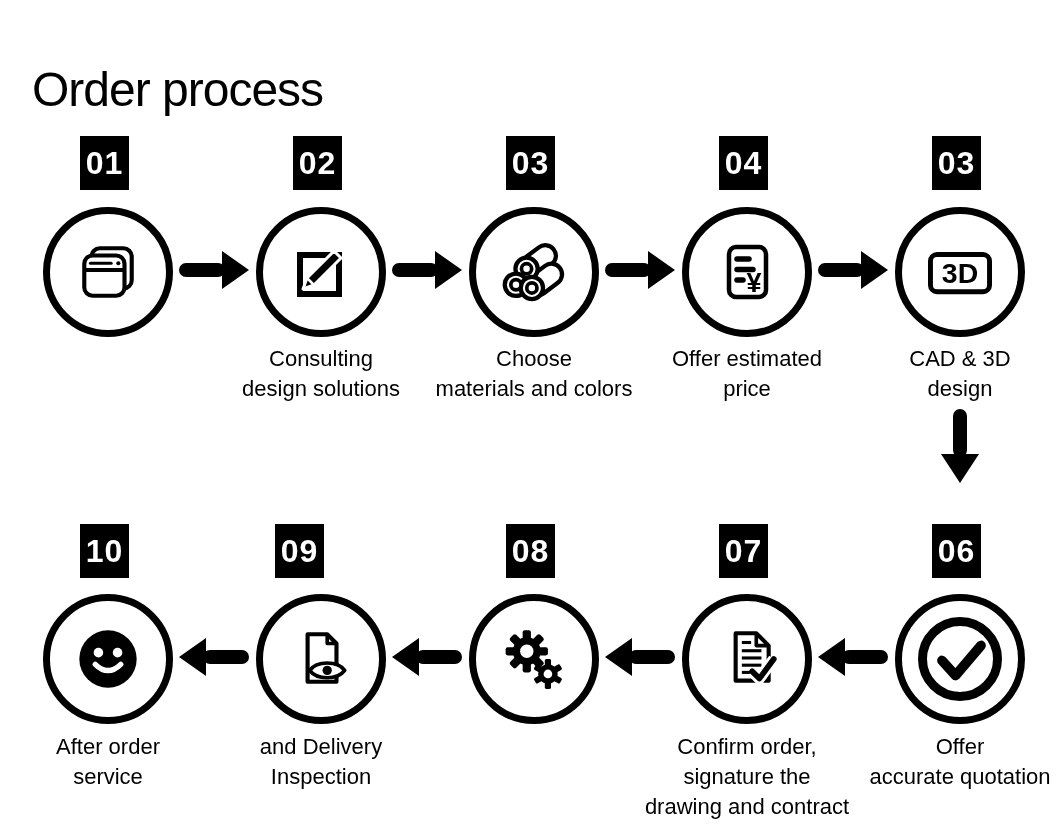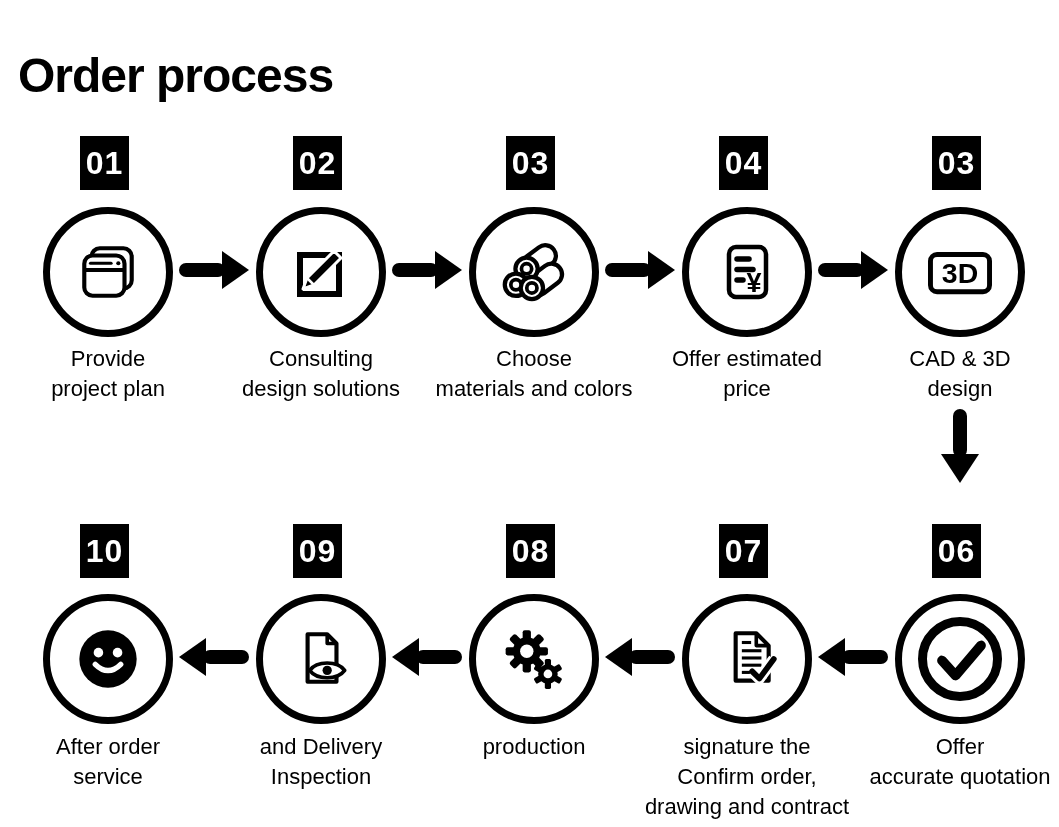--- a/index.html
+++ b/index.html
@@ -1,22 +1,22 @@
 <!DOCTYPE html>
 <html><head>
 <meta charset="utf-8">
 <style>
   html,body{margin:0;padding:0;background:#ffffff;}
   .canvas{
     position:relative;width:1059px;height:827px;background:#ffffff;
     font-family:"Liberation Sans",sans-serif;color:#000;overflow:hidden;
   }
   .title{
-    position:absolute;left:18px;top:48px;margin:0;
-    font-size:48px;font-weight:bold;letter-spacing:-1px;color:#000;
+    position:absolute;left:18px;top:48px;margin:14px;
+    font-size:48px;font-weight:normal;letter-spacing:-1px;color:#000;
   }
   .badge{
     position:absolute;width:49px;height:54px;background:#000;color:#fff;
     display:flex;align-items:center;justify-content:center;
     font-size:32px;font-weight:bold;letter-spacing:1px;
   }
   .circle{
     position:absolute;width:116px;height:116px;border:7px solid #000;
     border-radius:50%;background:#fff;
     display:flex;align-items:center;justify-content:center;
@@ -39,24 +39,20 @@
   <div class="circle" style="left:43px;top:207px">
     <svg width="66" height="66" viewBox="0 0 64 64">
       <g stroke="#000" stroke-width="4" fill="none" stroke-linejoin="round">
         <rect x="16" y="9" width="39" height="39" rx="8"></rect>
         <rect x="9" y="16" width="39" height="39" rx="8" fill="#fff"></rect>
         <line x1="9" y1="30" x2="48" y2="30"></line>
         <line x1="15" y1="23.5" x2="35" y2="23.5" stroke-width="3" stroke-linecap="round"></line>
         <circle cx="42" cy="23.5" r="2" fill="#000" stroke="none"></circle>
       </g>
     </svg>
-  </div>
-  <div class="label" style="left:0px;top:344px">
-    <div>Provide</div>
-    <div>project plan</div>
   </div>
 
   <div class="badge" style="left:293px;top:136px">02</div>
   <div class="circle" style="left:256px;top:207px">
     <svg width="64" height="64" viewBox="0 0 64 64">
       <rect x="11" y="15" width="39" height="39" fill="none" stroke="#000" stroke-width="6"></rect>
       <path d="M14 49 L18 38 L45 11 L52 18 L25 45 Z" fill="#000" stroke="#fff" stroke-width="3" stroke-linejoin="round"></path>
       <line x1="18" y1="38" x2="25" y2="45" stroke="#fff" stroke-width="2.5"></line>
     </svg>
   </div>
@@ -153,21 +149,21 @@
       <circle cx="23" cy="26" r="4.5" fill="#fff"></circle>
       <circle cx="41" cy="26" r="4.5" fill="#fff"></circle>
       <path d="M20 37 Q32 49 44 37" stroke="#fff" stroke-width="5" fill="none" stroke-linecap="round"></path>
     </svg>
   </div>
   <div class="label" style="left:0px;top:732px">
     <div>After order</div>
     <div>service</div>
   </div>
 
-  <div class="badge" style="left:293px;top:524px">09</div>
+  <div class="badge" style="left:275px;top:524px">09</div>
   <div class="circle" style="left:256px;top:594px">
     <svg width="66" height="66" viewBox="0 0 64 64">
       <path d="M19 8 H38 L47 17 V54 H19 Z" fill="#fff" stroke="#000" stroke-width="4" stroke-linejoin="round"></path>
       <path d="M38 8 V17 H47" fill="none" stroke="#000" stroke-width="3.5" stroke-linejoin="round"></path>
       <path d="M21 43 C28 33.5 48 33.5 55 43 C48 52.5 28 52.5 21 43 Z" fill="#fff" stroke="#000" stroke-width="3.5" stroke-linejoin="round"></path>
       <circle cx="38" cy="43" r="4.5" fill="#000"></circle>
     </svg>
   </div>
   <div class="label" style="left:213px;top:732px">
     <div>and Delivery</div>
@@ -186,42 +182,41 @@
         <circle cx="25" cy="24.5" r="6.5" fill="#fff"></circle>
         <rect x="42.5" y="32" width="6" height="29" rx="1.5"></rect>
         <rect x="42.5" y="32" width="6" height="29" rx="1.5" transform="rotate(60 45.5 46.5)"></rect>
         <rect x="42.5" y="32" width="6" height="29" rx="1.5" transform="rotate(120 45.5 46.5)"></rect>
         <circle cx="45.5" cy="46.5" r="9.5"></circle>
         <circle cx="45.5" cy="46.5" r="4.2" fill="#fff"></circle>
       </g>
     </svg>
   </div>
   <div class="label" style="left:426px;top:732px">
-    <div>production</div>
   </div>
 
   <div class="badge" style="left:719px;top:524px">07</div>
   <div class="circle" style="left:682px;top:594px">
     <svg width="66" height="66" viewBox="0 0 64 64">
       <path d="M21 7 H41 L53 19 V53 H21 Z" fill="#fff" stroke="#000" stroke-width="4" stroke-linejoin="round"></path>
       <path d="M41 7 V19 H53" fill="none" stroke="#000" stroke-width="3.5" stroke-linejoin="round"></path>
       <g stroke="#000" stroke-width="3">
         <line x1="27" y1="16" x2="36" y2="16"></line>
         <line x1="27" y1="24" x2="46" y2="24"></line>
         <line x1="27" y1="31" x2="46" y2="31"></line>
         <line x1="27" y1="38" x2="46" y2="38"></line>
         <line x1="27" y1="45" x2="40" y2="45"></line>
       </g>
       <path d="M37 44 L44 51 L58 32" stroke="#fff" stroke-width="11" fill="none"></path>
       <path d="M37 44 L44 51 L58 32" stroke="#000" stroke-width="5.5" fill="none" stroke-linecap="round" stroke-linejoin="round"></path>
     </svg>
   </div>
   <div class="label" style="left:639px;top:732px">
+    <div>Confirm order,</div>
     <div>signature the</div>
-    <div>Confirm order,</div>
     <div>drawing and contract</div>
   </div>
 
   <div class="badge" style="left:932px;top:524px">06</div>
   <div class="circle" style="left:895px;top:594px">
     <svg width="96" height="96" viewBox="0 0 64 64">
       <circle cx="32" cy="32" r="25" fill="none" stroke="#000" stroke-width="6"></circle>
       <path d="M20 33 L29 43 L46 23" stroke="#000" stroke-width="6.5" fill="none" stroke-linecap="round" stroke-linejoin="round"></path>
     </svg>
   </div>

